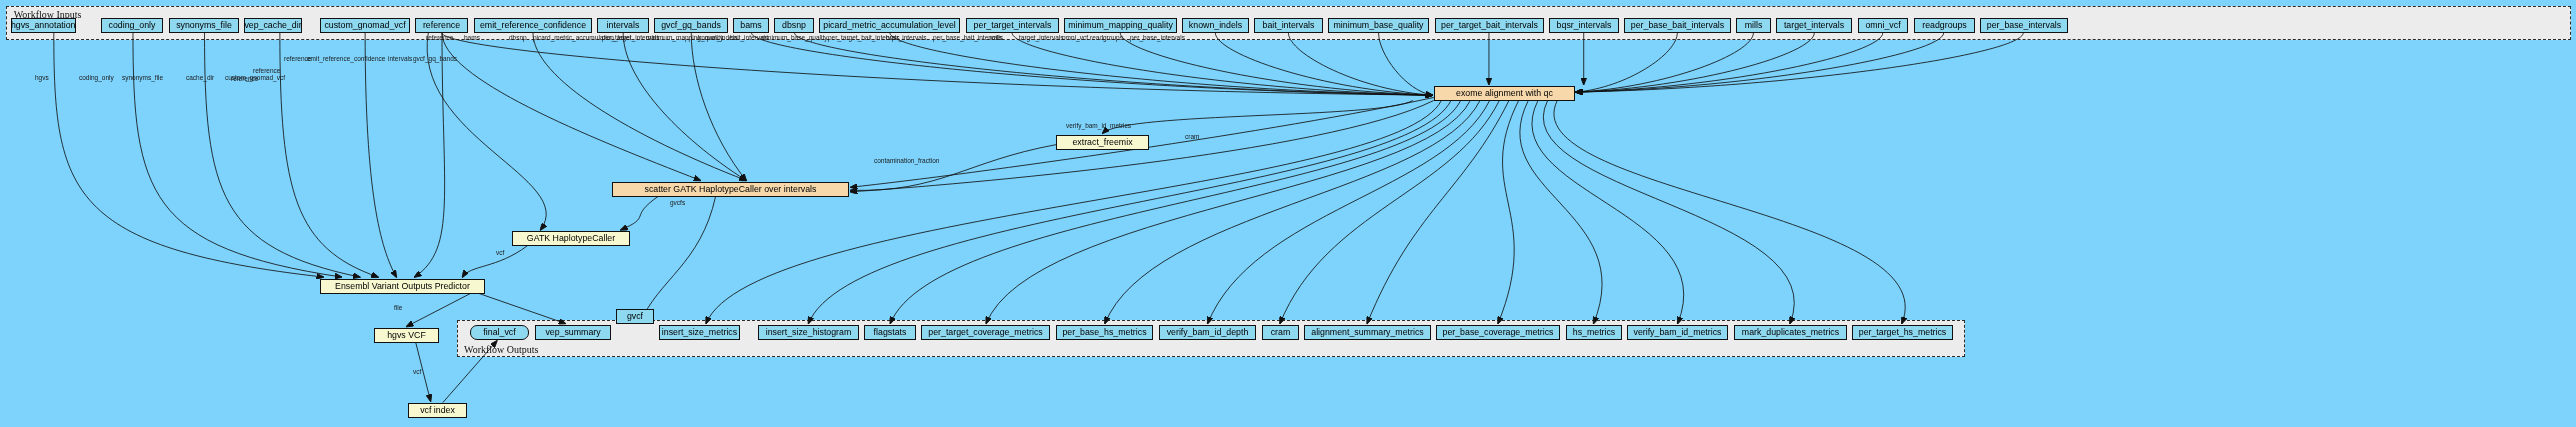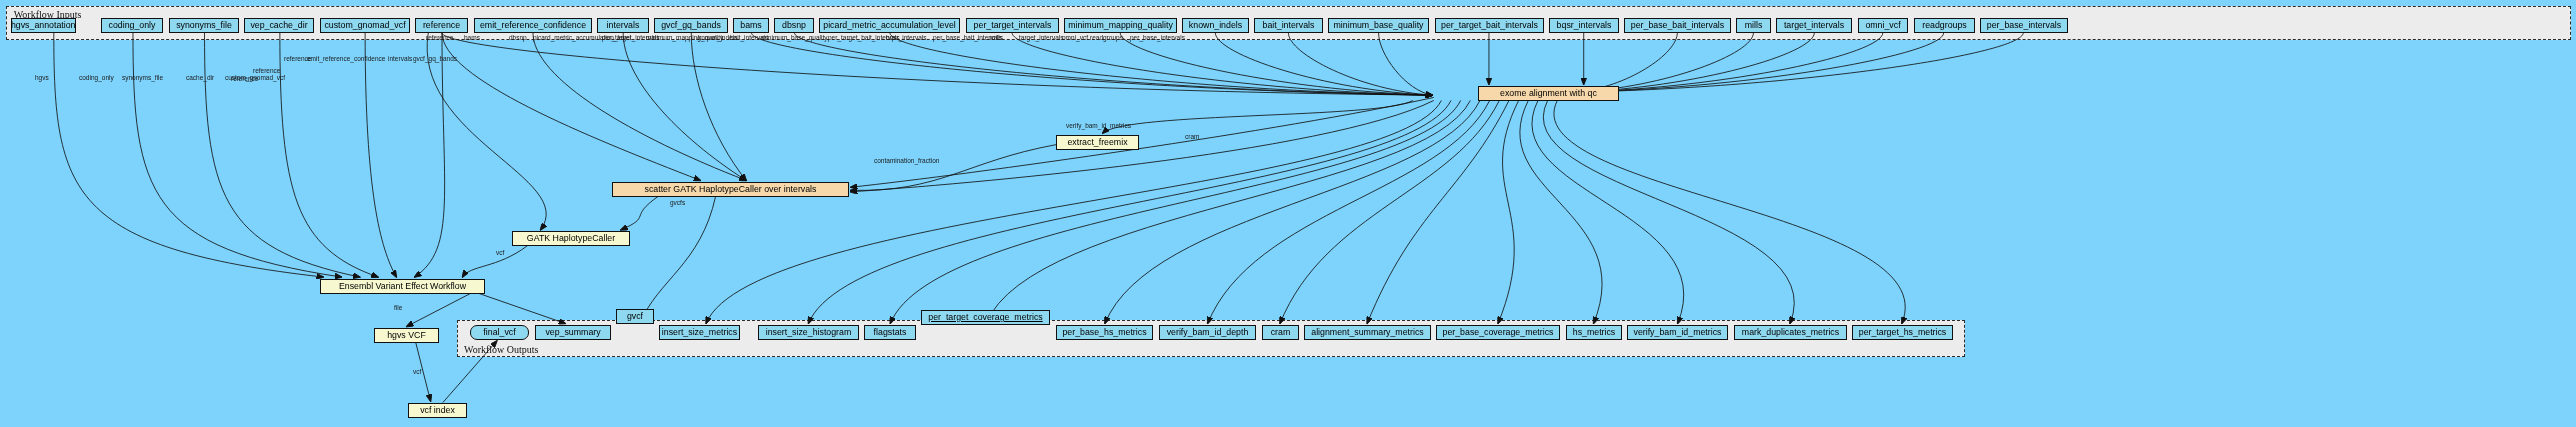--- a/index.html
+++ b/index.html
@@ -88,21 +88,21 @@
         <path d="M2019.923076923077,132 C1959.923076923077,252 2263.5,277 2203.5,425" marker-end="url(#ar)"></path>
         <path d="M2032.6153846153845,132 C1972.6153846153845,252 2411,277 2351,425" marker-end="url(#ar)"></path>
         <path d="M2045.3076923076924,132 C1985.3076923076924,252 2558,277 2498,425" marker-end="url(#ar)"></path>
       </g>
   </svg>
 
   <div id="inputs-layer">
       <div class="node n-input" style="left: 10.7px; top: 18.3px; width: 65px;">hgvs_annotation</div>
       <div class="node n-input" style="left: 101px; top: 18.3px; width: 62px;">coding_only</div>
       <div class="node n-input" style="left: 169px; top: 18.3px; width: 70px;">synonyms_file</div>
-      <div class="node n-input" style="left: 244px; top: 18.3px; width: 70px;">vep_cache_dir</div>
+      <div class="node n-input" style="left: 244px; top: 18.3px; width: 58px;">vep_cache_dir</div>
       <div class="node n-input" style="left: 320px; top: 18.3px; width: 90px;">custom_gnomad_vcf</div>
       <div class="node n-input" style="left: 415px; top: 18.3px; width: 53px;">reference</div>
       <div class="node n-input" style="left: 474px; top: 18.3px; width: 118px;">emit_reference_confidence</div>
       <div class="node n-input" style="left: 597px; top: 18.3px; width: 52px;">intervals</div>
       <div class="node n-input" style="left: 654px; top: 18.3px; width: 74px;">gvcf_gq_bands</div>
       <div class="node n-input" style="left: 733px; top: 18.3px; width: 36px;">bams</div>
       <div class="node n-input" style="left: 774px; top: 18.3px; width: 40px;">dbsnp</div>
       <div class="node n-input" style="left: 819px; top: 18.3px; width: 141px;">picard_metric_accumulation_level</div>
       <div class="node n-input" style="left: 966px; top: 18.3px; width: 93px;">per_target_intervals</div>
       <div class="node n-input" style="left: 1064px; top: 18.3px; width: 113px;">minimum_mapping_quality</div>
@@ -112,36 +112,36 @@
       <div class="node n-input" style="left: 1435px; top: 18.3px; width: 109px;">per_target_bait_intervals</div>
       <div class="node n-input" style="left: 1549px; top: 18.3px; width: 70px;">bqsr_intervals</div>
       <div class="node n-input" style="left: 1624px; top: 18.3px; width: 107px;">per_base_bait_intervals</div>
       <div class="node n-input" style="left: 1736px; top: 18.3px; width: 35px;">mills</div>
       <div class="node n-input" style="left: 1776px; top: 18.3px; width: 76px;">target_intervals</div>
       <div class="node n-input" style="left: 1858px; top: 18.3px; width: 50px;">omni_vcf</div>
       <div class="node n-input" style="left: 1914px; top: 18.3px; width: 61px;">readgroups</div>
       <div class="node n-input" style="left: 1980px; top: 18.3px; width: 88px;">per_base_intervals</div>
     </div>
   <div id="steps-layer">
-      <div class="node n-sub" style="left: 1478px; top: 86px; width: 141px; text-align: right;">exome alignment with qc</div>
-      <div class="node n-step" style="left: 1056px; top: 135px; width: 83px;">extract_freemix</div>
+      <div class="node n-sub" style="left: 1434px; top: 86px; width: 141px; text-align: right;">exome alignment with qc</div>
+      <div class="node n-step" style="left: 1056px; top: 135px; width: 93px;">extract_freemix</div>
       <div class="node n-sub" style="left: 612px; top: 182px; width: 237px;">scatter GATK HaplotypeCaller over intervals</div>
       <div class="node n-step" style="left: 512px; top: 231px; width: 118px;">GATK HaplotypeCaller</div>
-      <div class="node n-step" style="left: 320px; top: 279px; width: 165px;">Ensembl Variant Effect Workflow</div>
+      <div class="node n-step" style="left: 320px; top: 279px; width: 165px;">Ensembl Variant Outputs Predictor</div>
       <div class="node n-step" style="left: 374px; top: 328px; width: 65px;">hgvs VCF</div>
       <div class="node n-step" style="left: 408px; top: 403px; width: 59px;">vcf index</div>
     </div>
   <div id="outputs-layer">
       <div class="node n-output" style="left: 470px; top: 325px; width: 59px; border-radius: 7px;">final_vcf</div>
       <div class="node n-output" style="left: 535px; top: 325px; width: 76px;">vep_summary</div>
       <div class="node n-output" style="left: 616px; top: 309px; width: 38px;">gvcf</div>
       <div class="node n-output" style="left: 659px; top: 325px; width: 81px;">insert_size_metrics</div>
       <div class="node n-output" style="left: 758px; top: 325px; width: 101px;">insert_size_histogram</div>
       <div class="node n-output" style="left: 864px; top: 325px; width: 52px;">flagstats</div>
-      <div class="node n-output" style="left: 921px; top: 310px; width: 129px; text-decoration: underline;">per_target_coverage_metrics</div>
+      <div class="node n-output" style="left: 921px; top: 325px; width: 129px;">per_target_coverage_metrics</div>
       <div class="node n-output" style="left: 1056px; top: 325px; width: 97px;">per_base_hs_metrics</div>
       <div class="node n-output" style="left: 1159px; top: 325px; width: 97px;">verify_bam_id_depth</div>
       <div class="node n-output" style="left: 1262px; top: 325px; width: 37px;">cram</div>
       <div class="node n-output" style="left: 1304px; top: 325px; width: 127px;">alignment_summary_metrics</div>
       <div class="node n-output" style="left: 1436px; top: 325px; width: 124px;">per_base_coverage_metrics</div>
       <div class="node n-output" style="left: 1566px; top: 325px; width: 56px;">hs_metrics</div>
       <div class="node n-output" style="left: 1627px; top: 325px; width: 101px;">verify_bam_id_metrics</div>
       <div class="node n-output" style="left: 1734px; top: 325px; width: 113px;">mark_duplicates_metrics</div>
       <div class="node n-output" style="left: 1852px; top: 325px; width: 101px;">per_target_hs_metrics</div>
     </div>

